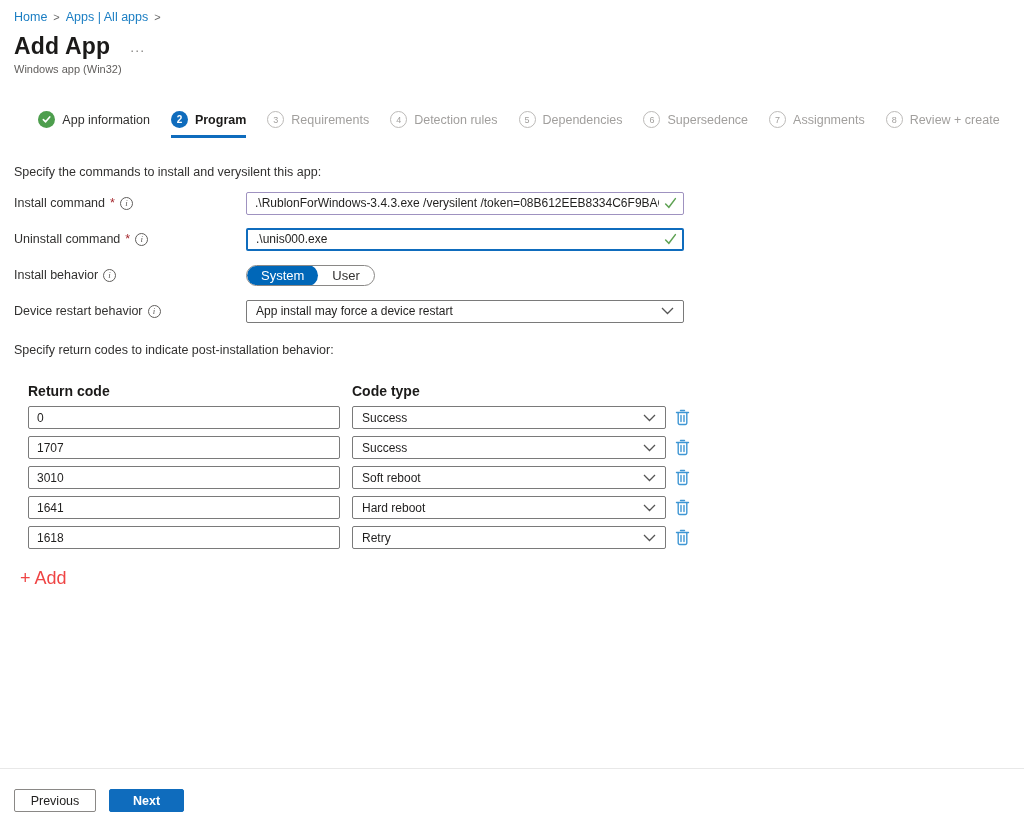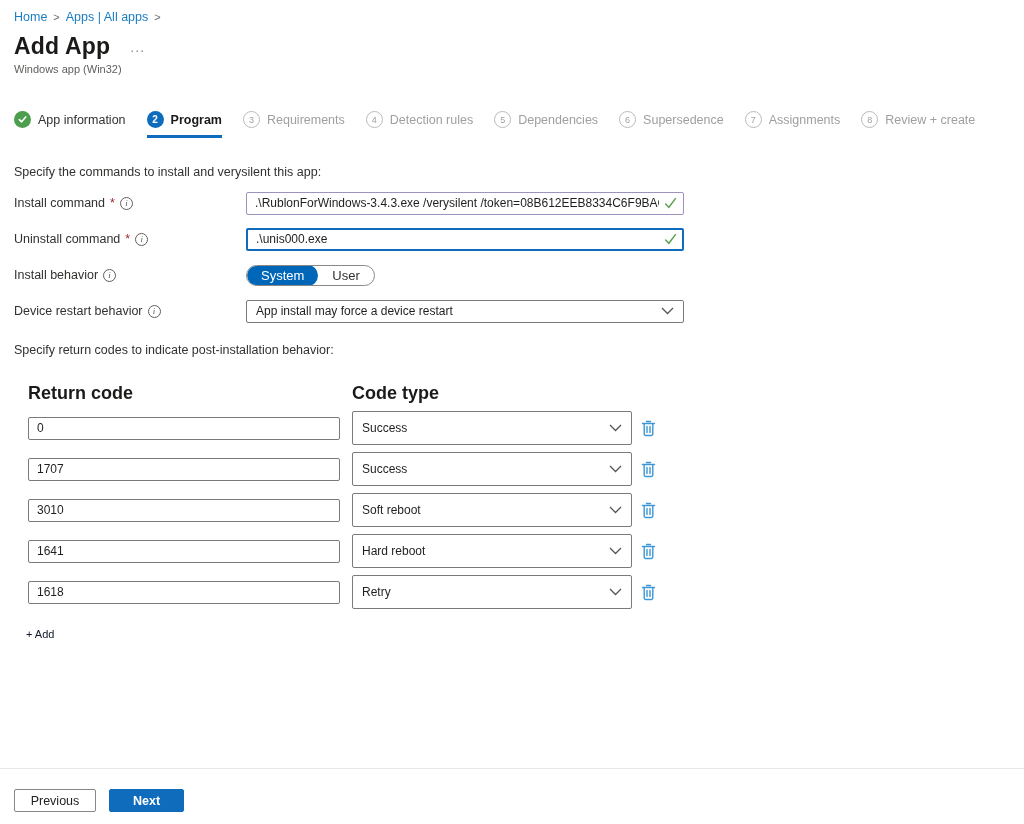--- a/index.html
+++ b/index.html
@@ -11,21 +11,21 @@
   .breadcrumb a { color:#1b7ec3; text-decoration:none; cursor:pointer; }
   .breadcrumb .sep { color:#6b6b6b; margin:0 6px; font-size:11px; }
 
   
   .title-row { margin-top:9px; display:flex; align-items:center; }
   .page-title { font-size:23px; font-weight:700; color:#1b1a19; letter-spacing:0.2px; }
   .more-dots { margin-left:20px; color:#8a8886; font-size:14px; letter-spacing:1px; cursor:pointer; }
   .subtitle { margin-top:3px; font-size:11px; color:#605e5c; }
 
   
-  .steps { margin-top:36px; display:flex; align-items:flex-start; gap:21px; }
+  .steps { margin-top:36px; display:flex; align-items:flex-start; gap:21px;justify-content:center; }
   .step { display:flex; align-items:center; gap:7px; padding-bottom:7px; border-bottom:3px solid transparent; cursor:pointer; white-space:nowrap; }
   .step.active { border-bottom-color:#0f6cbd; }
   .step-circle { width:17px; height:17px; border-radius:50%; display:flex; align-items:center; justify-content:center; font-size:9px; flex:0 0 auto; }
   .step.completed .step-circle { background:#4d9e4d; }
   .step.active .step-circle { background:#0f6cbd; color:#fff; font-weight:700; font-size:10px; }
   .step.upcoming .step-circle { border:1px solid #bcbab8; color:#a19f9d; background:#fff; }
   .step-label { font-size:12.5px; color:#323130; }
   .step.active .step-label { font-weight:700; color:#1b1a19; }
   .step.upcoming .step-label { color:#a19f9d; }
 
@@ -48,29 +48,29 @@
   .toggle { display:inline-flex; align-items:center; border:1px solid #8a8886; border-radius:12px; height:21px; overflow:hidden; cursor:pointer; }
   .toggle-option { font-size:13px; padding:0 14px; height:21px; display:flex; align-items:center; color:#323130; }
   .toggle-option.selected { background:#0067b8; color:#ffffff; border-radius:12px; font-weight:400; }
 
   
   .dropdown { width:438px; height:23px; border:1px solid #7a7a7a; border-radius:2px; background:#fff; display:flex; align-items:center; justify-content:space-between; padding:4px 9px; font-size:12px; cursor:pointer; }
   .dropdown .dd-value { color:#201f1e; }
 
   
   .rc-table { margin-top:26px; margin-left:14px; }
-  .rc-headers { display:flex; font-size:18px; font-weight:700; color:#1b1a19; }
+  .rc-headers { display:flex; font-size:14px; font-weight:700; color:#1b1a19; }
   .rc-headers .h-code { width:324px; }
   .rc-headers .h-type { width:306px; }
   .rc-row { display:flex; align-items:center; margin-top:7px; }
   .rc-input { width:312px; height:23px; border:1px solid #7a7a7a; border-radius:2px; font-size:12px; font-family:"Liberation Sans", sans-serif; padding:0 8px; color:#201f1e; outline:none; margin-right:12px; }
-  .rc-dropdown { width:280px; height:23px; border:1px solid #7a7a7a; border-radius:2px; display:flex; align-items:center; justify-content:space-between; padding:16px 9px; font-size:12px; cursor:pointer; background:#fff; }
+  .rc-dropdown { width:314px; height:23px; border:1px solid #7a7a7a; border-radius:2px; display:flex; align-items:center; justify-content:space-between; padding:0 9px; font-size:12px; cursor:pointer; background:#fff; }
   .trash-btn { margin-left:9px; width:17px; height:19px; background:none; border:none; cursor:pointer; padding:0; display:flex; align-items:center; }
 
-  .add-link { display:inline-block; margin-top:19px; margin-left:12px; font-size:11px; color:#0f172a; text-decoration:none; cursor:pointer; }
+  .add-link { display:inline-block; margin-top:19px; margin-left:6px; font-size:18px; color:#ef4444; text-decoration:none; cursor:pointer; }
 
   
   .footer-divider { position:absolute; left:0; top:768px; width:1024px; border-top:1px solid #e8e8e8; }
   .footer-buttons { position:absolute; left:14px; top:789px; display:flex; gap:13px; }
   .btn { font-family:"Liberation Sans", sans-serif; font-size:12.5px; height:23px; cursor:pointer; border-radius:2px; }
   .btn-previous { width:82px; background:#ffffff; border:1px solid #8a8886; color:#201f1e; }
   .btn-next { width:75px; background:#0f6cbd; border:1px solid #0f6cbd; color:#ffffff; font-weight:700; }
 </style>
 </head>
 <body>

